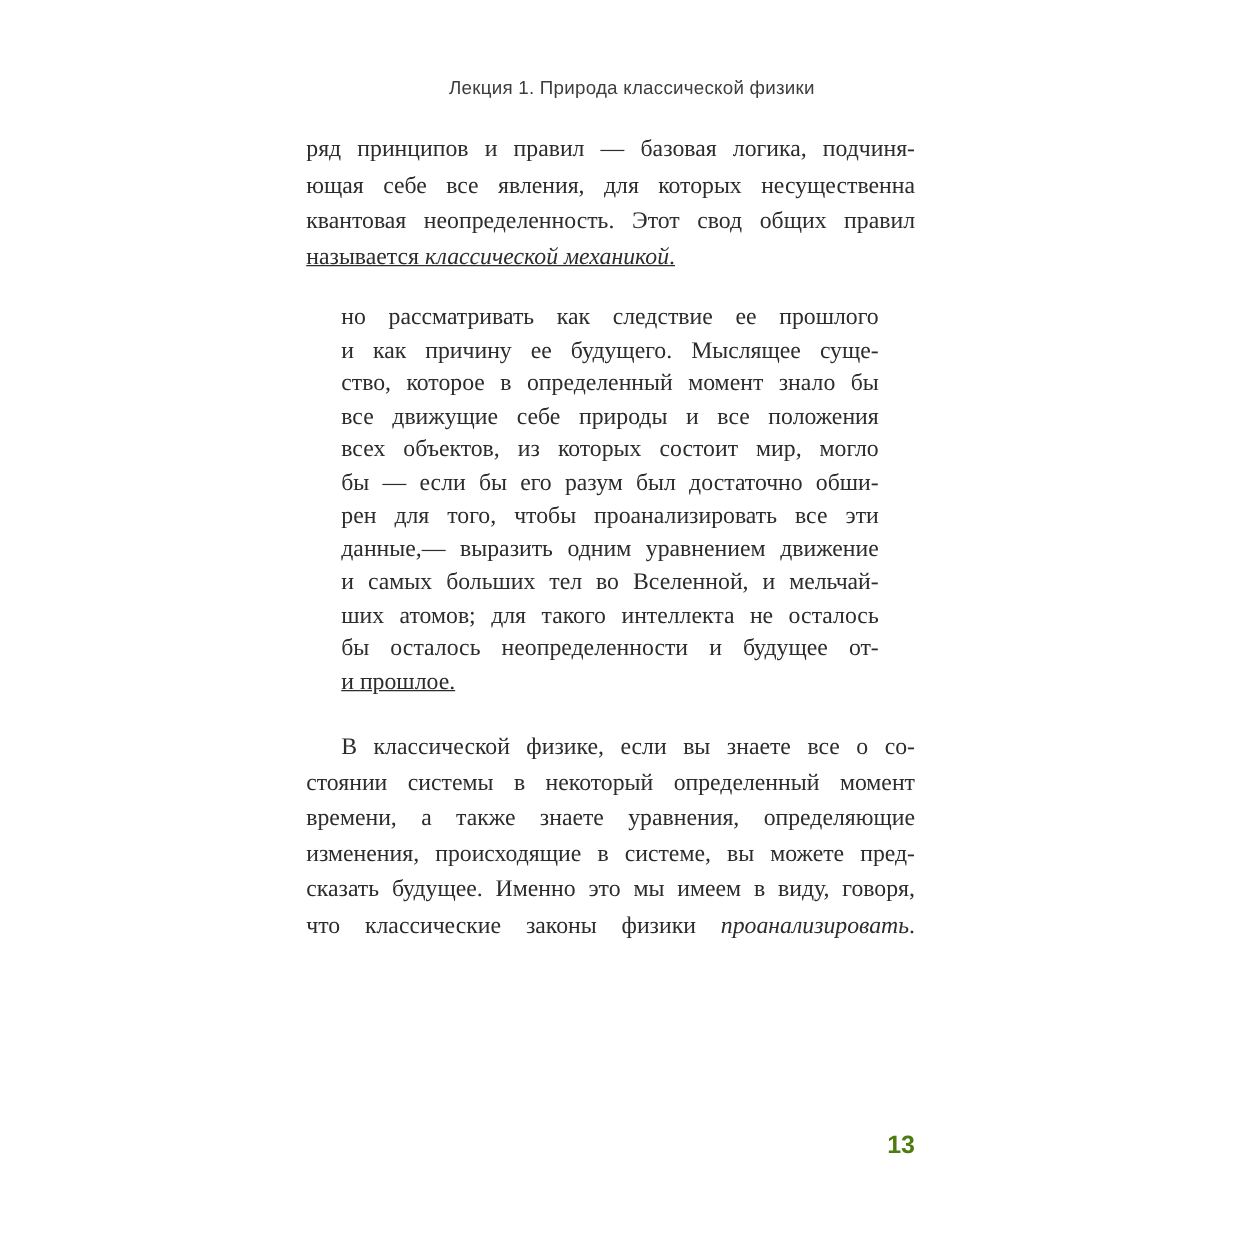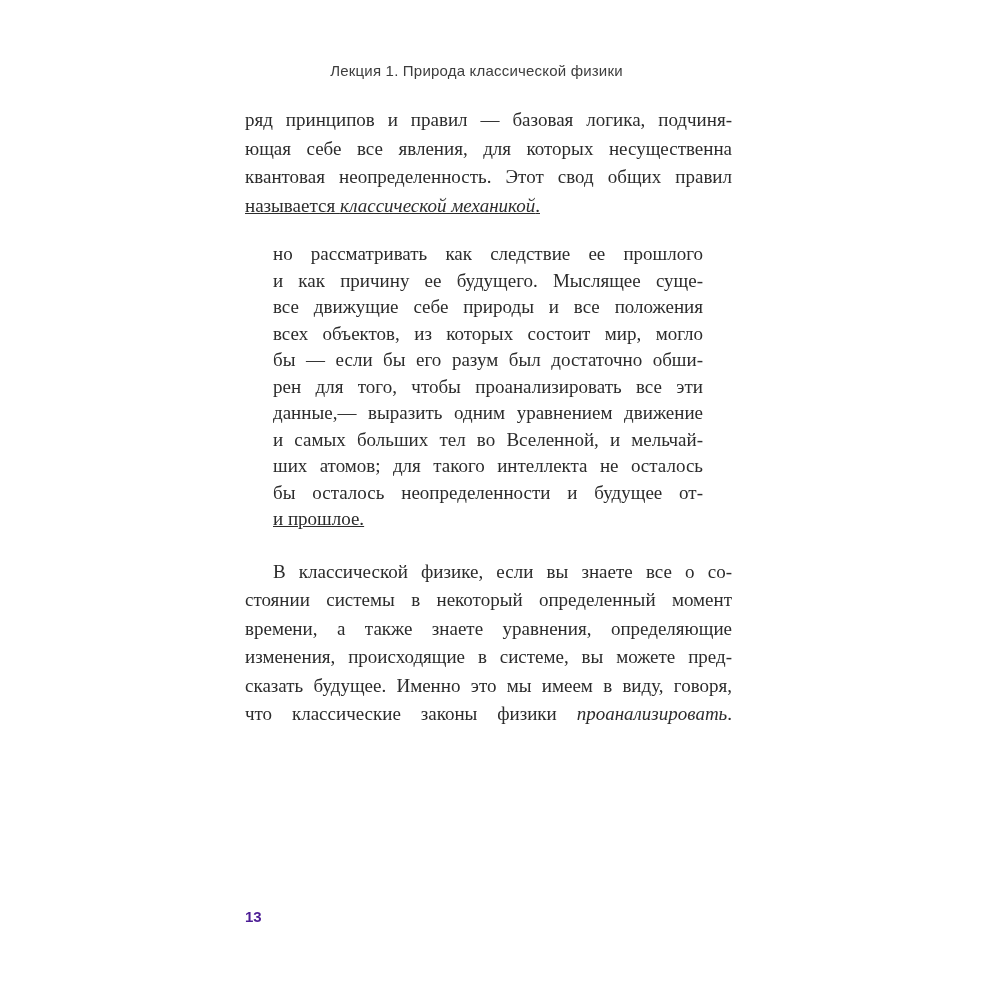--- a/index.html
+++ b/index.html
@@ -5,21 +5,21 @@
   html, body { margin: 0; padding: 0; background: #ffffff; }
   .page {
     position: relative;
     width: 1000px;
     height: 1000px;
     background: #ffffff;
     overflow: hidden;
   }
   .running-head {
     position: absolute;
-    left: 233px;
+    left: 262px;
     top: 62px;
     width: 487px;
     text-align: center;
     font-family: "Liberation Sans", sans-serif;
     font-size: 15px;
     line-height: 17px;
     color: #3d3d3d;
     letter-spacing: 0.2px;
   }
   .text-block {
@@ -42,44 +42,45 @@
   .quote {
     margin: 21px 29px 25px 28px;
     line-height: 26.5px;
   }
   em { font-style: italic; }
   .folio {
     position: absolute;
     left: 245px;
     top: 908px;
     width: 487px;
-    text-align: left;
+    text-align: right;
     font-family: "Liberation Sans", sans-serif;
     font-weight: bold;
-    font-size: 15px;
+    font-size: 20px;
     line-height: 17px;
-    color: #4c1d95;
+    color: #4d7c0f;
   }
 </style>
 </head>
 <body>
 
 <div class="page">
   <div class="running-head">Лекция 1. Природа классической физики</div>
 
   <div class="text-block" id="text-block">
       <div class="para">
         <div class="line"><span>ряд принципов и правил — базовая логика, подчиня-</span></div>
         <div class="line"><span>ющая себе все явления, для которых несущественна</span></div>
         <div class="line"><span>квантовая неопределенность. Этот свод общих правил</span></div>
         <div class="line final"><span>называется </span><em>классической механикой</em><span>.</span></div>
       </div>
       <div class="para quote">
         <div class="line"><span>но рассматривать как следствие ее прошлого</span></div>
         <div class="line"><span>и как причину ее будущего. Мыслящее суще-</span></div>
+        <div class="line"><span>ство, которое в определенный момент знало бы</span></div>
         <div class="line"><span>все движущие себе природы и все положения</span></div>
         <div class="line"><span>всех объектов, из которых состоит мир, могло</span></div>
         <div class="line"><span>бы — если бы его разум был достаточно обши-</span></div>
         <div class="line"><span>рен для того, чтобы проанализировать все эти</span></div>
         <div class="line"><span>данные,— выразить одним уравнением движение</span></div>
         <div class="line"><span>и самых больших тел во Вселенной, и мельчай-</span></div>
         <div class="line"><span>ших атомов; для такого интеллекта не осталось</span></div>
         <div class="line"><span>бы осталось неопределенности и будущее от-</span></div>
         <div class="line final"><span>и прошлое.</span></div>
       </div>

